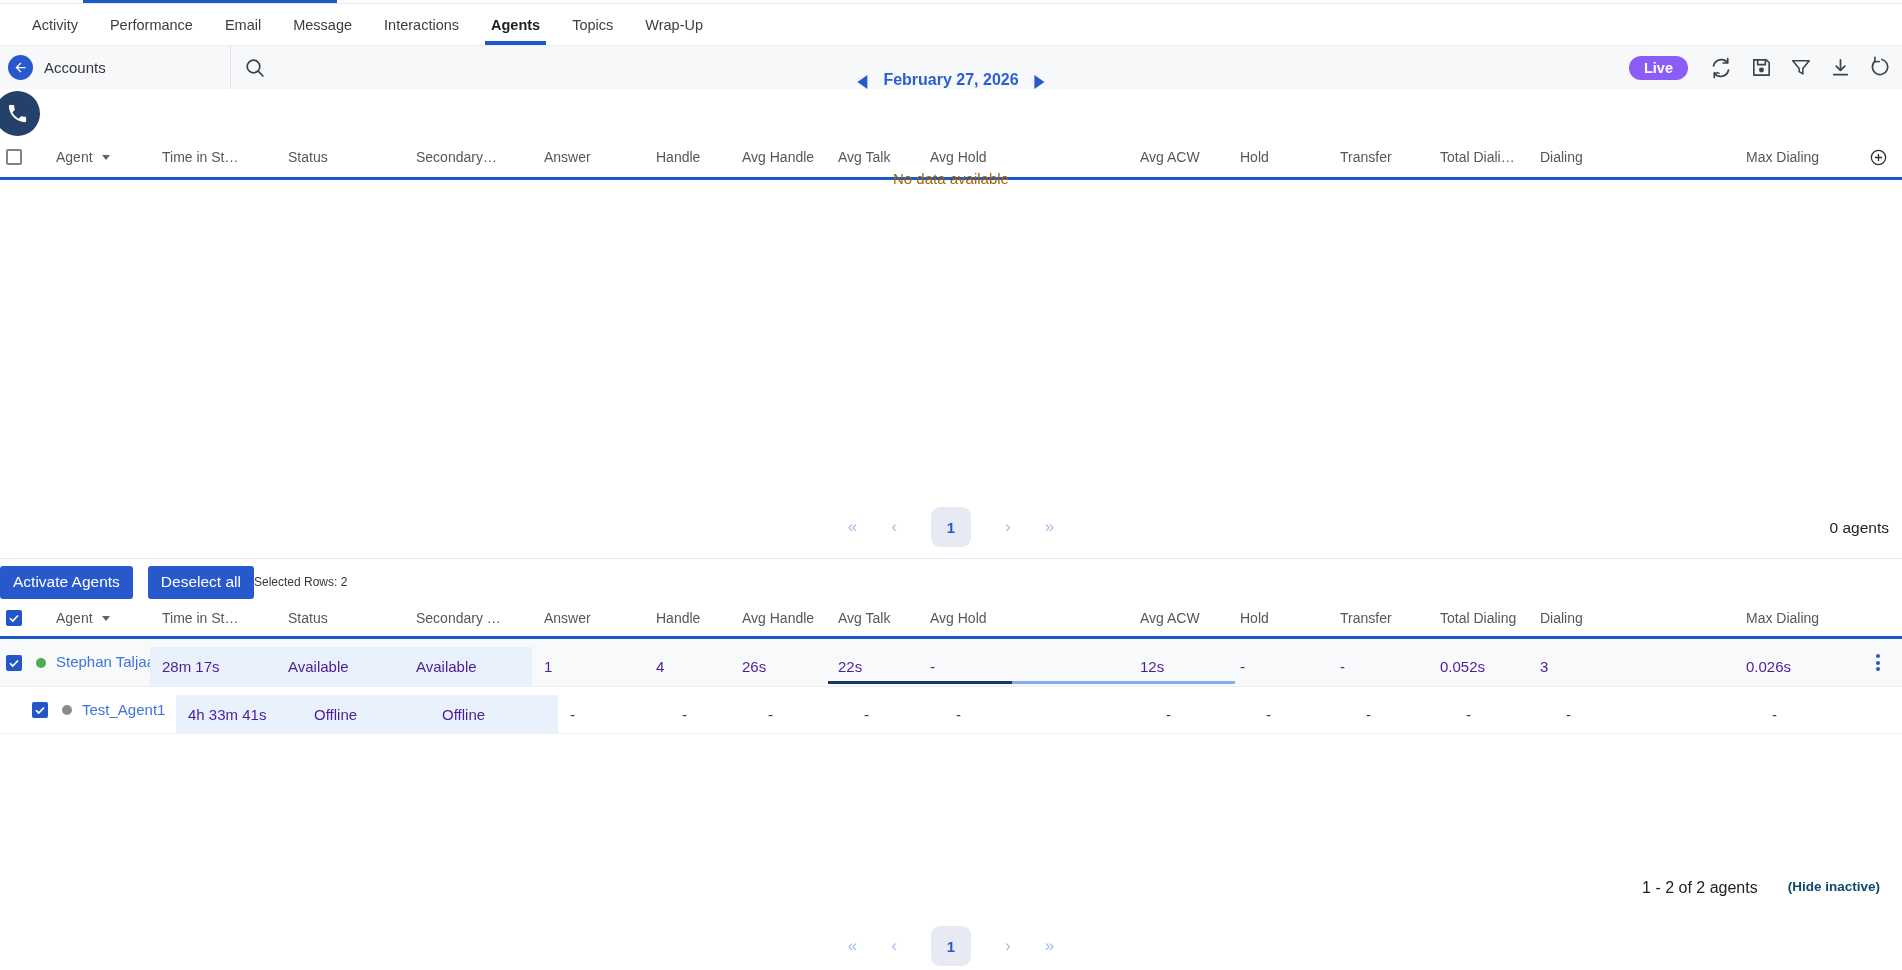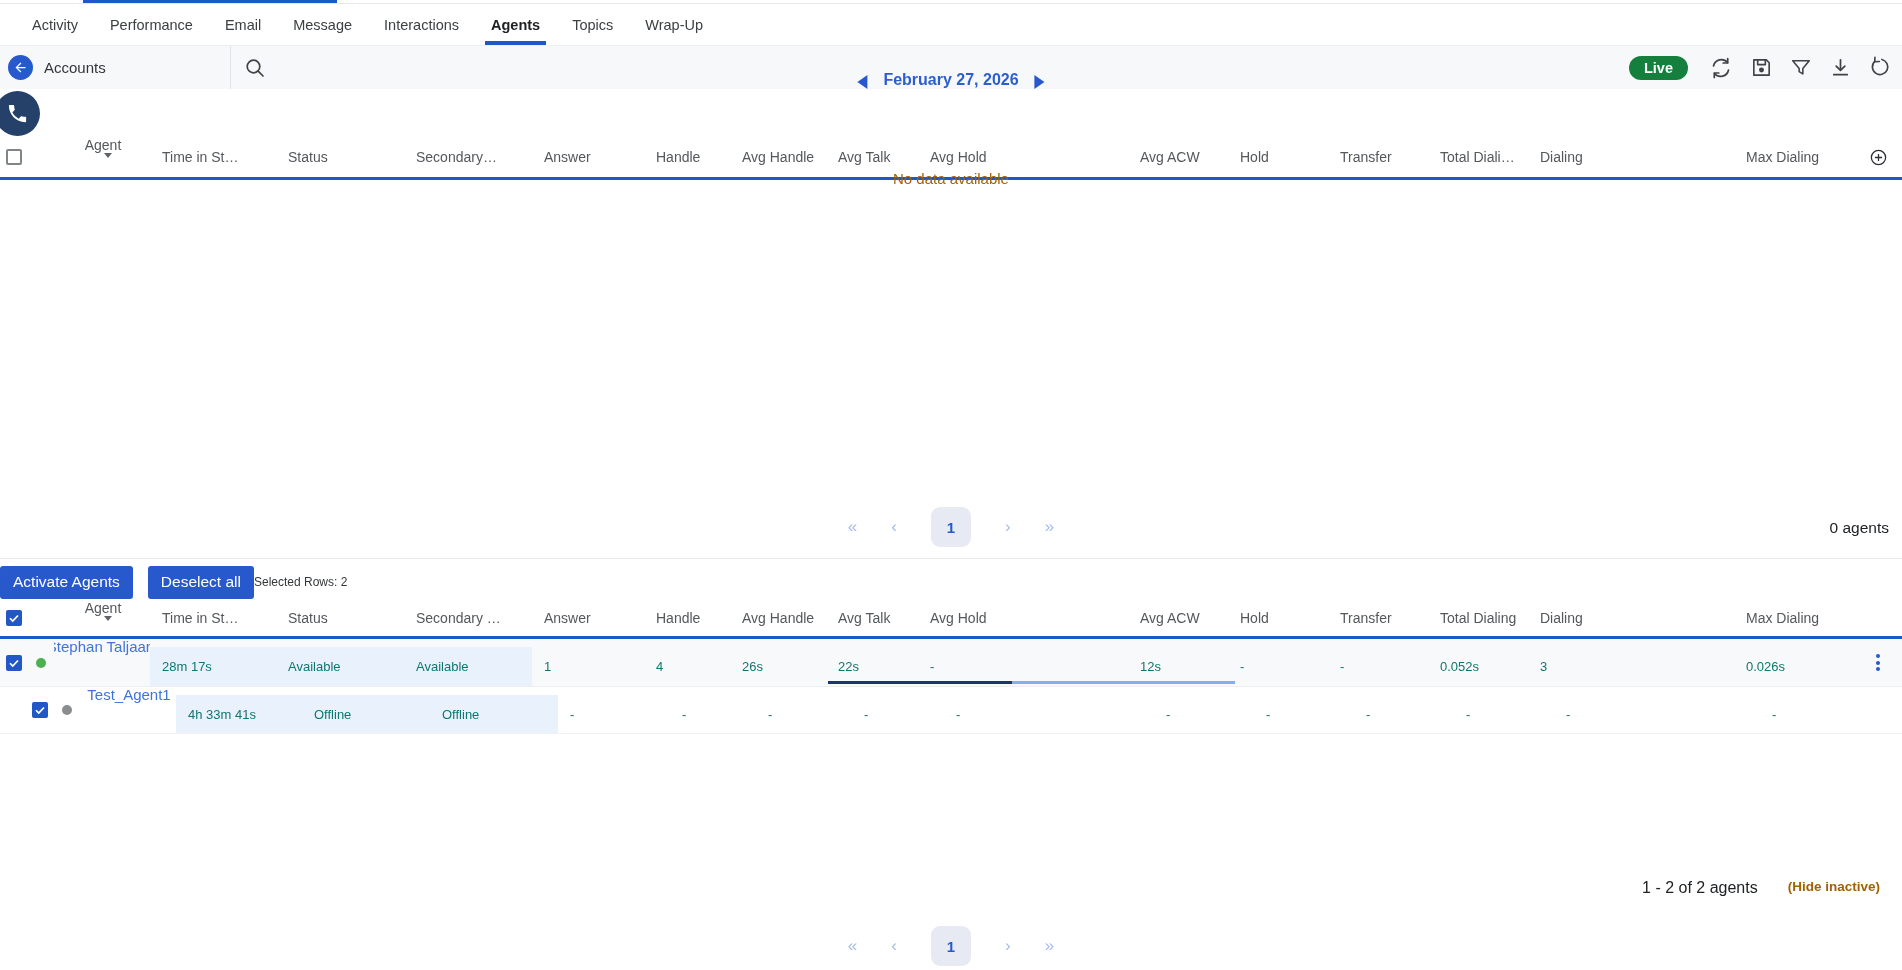--- a/index.html
+++ b/index.html
@@ -24,41 +24,41 @@
   .accounts{position:absolute;left:44px;top:0;height:100%;display:flex;align-items:center;font-size:15px;color:#33363a;}
   .tb-divider{position:absolute;left:230px;top:0;height:100%;width:1px;background:#e2e5e8;}
   .search-wrap{position:absolute;left:243px;top:10px;cursor:pointer;}
   .date-nav{position:absolute;left:50%;top:0;height:100%;transform:translateX(-50%);
             display:flex;align-items:flex-end;gap:16px;}
   .tri{width:0;height:0;cursor:pointer;}
   .tri-left{border-top:7px solid transparent;border-bottom:7px solid transparent;border-right:10px solid #2859cc;}
   .tri-right{border-top:7px solid transparent;border-bottom:7px solid transparent;border-left:10px solid #2859cc;}
   .date{color:#2b5ed1;font-size:16px;font-weight:bold;}
   .toolbar-right{position:absolute;right:10px;top:0;height:100%;display:flex;align-items:center;gap:17px;}
-  .live{background:#15803d;color:#fff;font-weight:bold;font-size:14.5px;padding:4px 15px;border-radius:14px;
+  .live{background:#8b5cf6;color:#fff;font-weight:bold;font-size:14.5px;padding:4px 15px;border-radius:14px;
         margin-right:4px;cursor:pointer;}
   .icon-btn{display:flex;align-items:center;justify-content:center;cursor:pointer;}
 
   
   .phone-row{position:absolute;top:89px;left:0;right:0;height:48px;background:#fff;border-bottom:1px solid #f0f1f3;}
   .phone-circle{position:absolute;left:-5px;top:2px;width:45px;height:45px;border-radius:50%;background:#254169;
                 display:flex;align-items:center;justify-content:center;cursor:pointer;}
 
   
   .grid{display:grid;
     grid-template-columns:28px 26px 96px 126px 128px 128px 112px 86px 96px 92px 210px 100px 100px 100px 100px 206px 120px 48px;}
   .thead{position:absolute;left:0;right:0;border-bottom:3px solid #1b59c8;background:#fff;box-sizing:border-box;}
   .thead1{top:137px;height:43px;}
   .thead2{top:600px;height:39px;}
   .cell{display:flex;align-items:center;padding-left:12px;overflow:hidden;white-space:nowrap;}
   .hdr{font-size:14px;color:#54575c;cursor:pointer;}
-  .val{font-size:13px;color:#0f766e;margin-top:8px;}
+  .val{font-size:15px;color:#4c1d95;margin-top:8px;}
   .c-select{padding-left:6px;}
   .c-dot{justify-content:center;padding-left:0;}
-  .c-agent{padding-left:2px;flex-direction:column;}
+  .c-agent{padding-left:2px;}
   .c-menu{justify-content:center;padding-left:0;}
   .caret{margin-left:9px;width:0;height:0;border-left:4.5px solid transparent;border-right:4.5px solid transparent;
          border-top:5.5px solid #5f6368;}
 
   .cb{width:16px;height:16px;border-radius:2px;box-sizing:border-box;cursor:pointer;
       display:flex;align-items:center;justify-content:center;}
   .cb.unchecked{border:2px solid #80858a;background:#fff;}
   .cb.checked{background:#2356c7;}
 
   .no-data{position:absolute;top:170px;left:0;right:0;text-align:center;font-size:15px;color:#a16207;}
@@ -91,21 +91,21 @@
   .dot.green{background:#4caf50;}
   .dot.gray{background:#8a8d90;}
   .kebab{display:flex;flex-direction:column;gap:2.5px;cursor:pointer;padding:4px;}
   .kebab i{width:4px;height:4px;border-radius:50%;background:#2859cc;}
   .bar{position:absolute;height:3px;bottom:2px;}
   .bar-dark{left:828px;width:184px;background:#1c3667;}
   .bar-light{left:1012px;width:223px;background:#85aef2;}
 
   .bottom-right{position:absolute;top:879px;right:22px;display:flex;align-items:flex-start;gap:30px;}
   .range{font-size:16px;color:#202326;}
-  .hide-link{font-size:13.5px;font-weight:bold;color:#a16207;cursor:pointer;}
+  .hide-link{font-size:13.5px;font-weight:bold;color:#0c4a6e;cursor:pointer;}
 </style>
 </head>
 <body>
 
 <div class="screen">
 
   <div class="top-accent">
     <div class="top-accent-blue"></div>
   </div>
 

